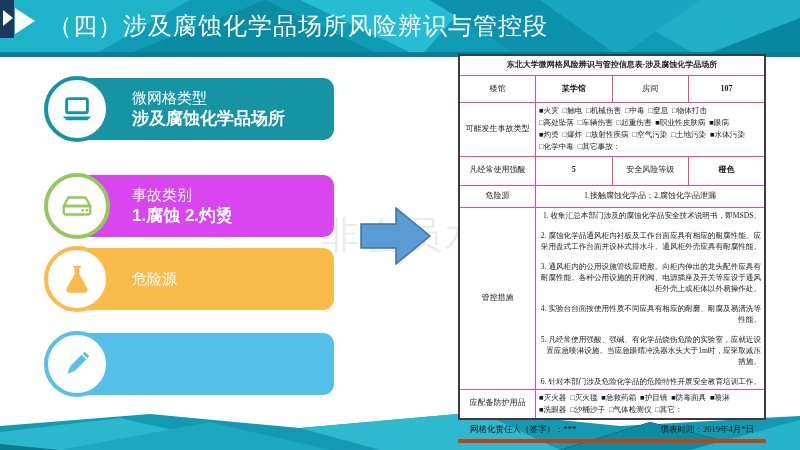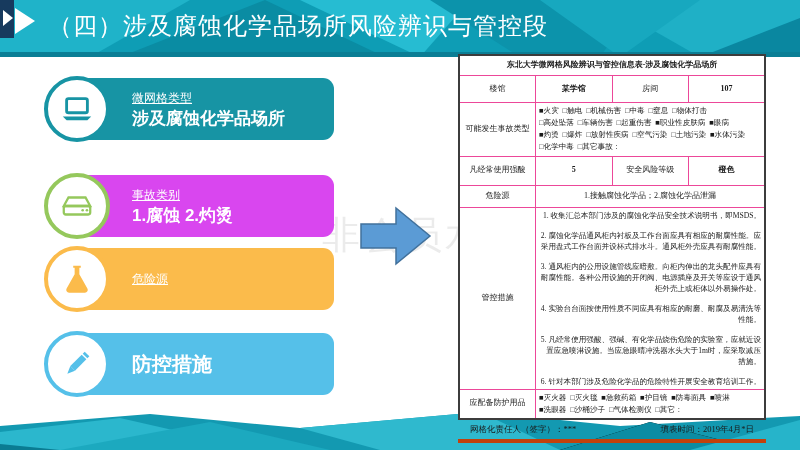--- a/index.html
+++ b/index.html
@@ -11,21 +11,21 @@
   .slide-title{position:absolute;left:48px;top:0;height:52px;line-height:52px;
        color:#ffffff;font-size:24px;font-weight:normal;letter-spacing:1px;z-index:3;}
   .logo{position:absolute;left:0;top:0;z-index:3;}
   
   .watermark{position:absolute;left:322px;top:210px;font-size:38px;letter-spacing:3px;
        color:rgba(0,0,0,0.08);z-index:1;white-space:nowrap;}
   
   .card{position:absolute;left:62px;width:272px;height:62px;border-radius:11px;z-index:2;
         color:#fff;display:flex;flex-direction:column;justify-content:center;
         padding-left:70px;box-sizing:border-box;}
-  .card .line1{font-size:12px;line-height:20px;text-decoration:underline;}
+  .card .line1{font-size:15px;line-height:20px;}
   .card .line2{font-size:17px;font-weight:bold;line-height:22px;white-space:nowrap;}
   .card-1{top:78px;background:#1794A4;}
   .card-2{top:175px;background:#d946ef;}
   .card-3{top:248px;background:#FBBB4B;}
   .card-3 .line2{font-size:13px;}
   .card-4{top:333px;background:#55C0E9;}
   .card-4 .line2{font-size:20px;}
   .circle{position:absolute;left:-18px;top:-2px;width:58px;height:58px;border-radius:50%;
         background:#fff;border:4px solid;display:flex;align-items:center;justify-content:center;}
   .card-1 .circle{border-color:#1794A4;}
@@ -119,21 +119,20 @@
 <div class="card card-4">
   <div class="circle">
     <svg width="34" height="34" viewBox="0 0 36 36">
       <g transform="rotate(45 18 18)">
         <rect x="14.5" y="3" width="7" height="3" fill="#55C0E9"></rect>
         <rect x="14.5" y="7.5" width="7" height="17" fill="#55C0E9"></rect>
         <path d="M14.5 24.5 h7 l-3.5 8 z" fill="#55C0E9"></path>
       </g>
     </svg>
   </div>
-  <div class="line2">防控措施</div>
 </div>
 
 <svg class="flow-arrow" width="84" height="72">
   <polygon points="8,24 43,24 43,8 77,36 43,64 43,48 8,48" fill="#5B9BD5" stroke="#41719C" stroke-width="1.5"></polygon>
 </svg>
 
 <div class="sheet">
   <table class="risk">
     <tbody>
         <tr>

